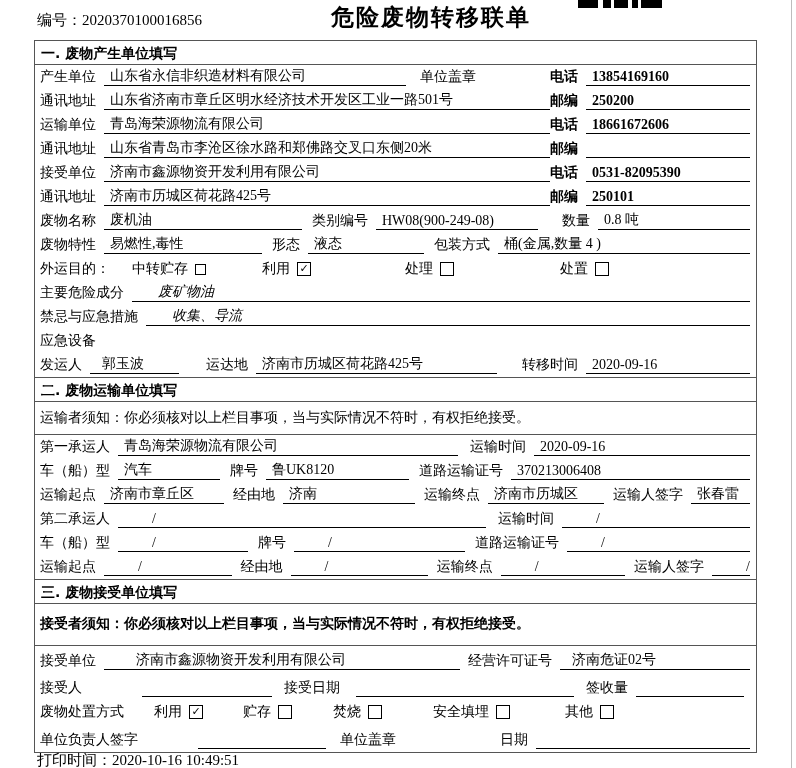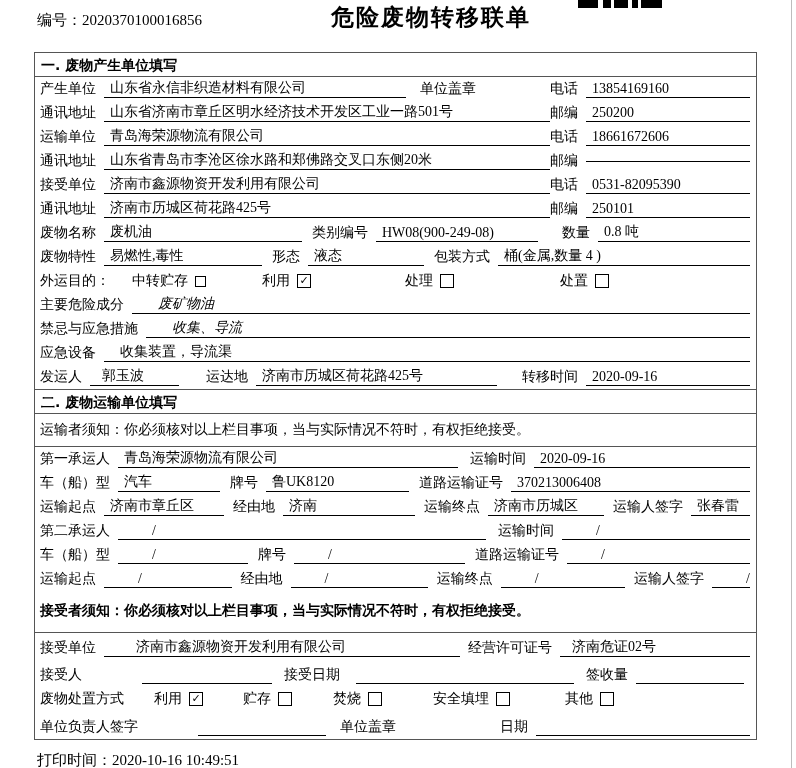--- a/index.html
+++ b/index.html
@@ -9,36 +9,36 @@
   }
   .page-edge{position:absolute;left:791px;top:0;width:1px;height:768px;background:#bdbdbd;}
   
   .doc-no{position:absolute;left:37px;top:11px;font-size:15px;white-space:nowrap;}
   .doc-title{position:absolute;left:331px;top:2px;font-size:23px;font-weight:bold;letter-spacing:2px;
     font-family:"DejaVu Sans","Liberation Sans",sans-serif;white-space:nowrap;}
   .qr{position:absolute;left:578px;top:0;height:8px;display:flex;align-items:flex-start;}
   .qr div{height:8px;background:#000;}
   .qr .g{background:transparent;}
   
-  .tbl{position:absolute;left:34px;top:52px;width:723px;box-sizing:border-box;
+  .tbl{position:absolute;left:34px;top:40px;width:723px;box-sizing:border-box;
     border:1px solid #555;border-top:none;background:#fff;}
   .r{display:flex;align-items:flex-end;height:24px;box-sizing:border-box;
     padding:0 6px 3px 5px;white-space:nowrap;}
   .sec{height:25px;align-items:center;padding:2px 6px 0 6px;font-weight:bold;
     font-family:"DejaVu Sans","Liberation Sans",sans-serif;
     border-top:1px solid #555;border-bottom:1px solid #555;}
   .notice{border-bottom:1px solid #555;align-items:center;padding-top:2px;}
   .n2{height:33px;}
   .n3{height:42px;font-weight:bold;}
   .h27{height:27px;}
   .h22{height:22px;margin-top:6px;}
   .lb{flex-shrink:0;margin-right:8px;}
   .u{border-bottom:1px solid #000;padding:0 4px 0 6px;min-width:0;overflow:hidden;}
   .grow{flex:1;}
-  .rg{margin-left:auto;width:200px;display:flex;align-items:center;flex-shrink:0;}
+  .rg{margin-left:auto;width:200px;display:flex;align-items:flex-end;flex-shrink:0;font-weight:bold;}
   .ind{padding-left:26px;font-style:italic;}
   .sl{padding-left:34px;}
   .opt{display:flex;align-items:center;}
   .cb{display:inline-block;width:12px;height:12px;border:1.5px solid #000;margin-left:7px;
     text-align:center;line-height:12px;font-size:11px;flex-shrink:0;
     font-family:"DejaVu Sans","Liberation Sans",sans-serif;}
   .cb i{font-style:normal;}
   .cb.s{width:9px;height:9px;line-height:9px;border-width:1px;}
   .ftr{position:absolute;left:37px;top:751px;font-size:15px;white-space:nowrap;}
 </style>
@@ -167,21 +167,20 @@
     <span class="u grow ind">废矿物油</span>
   </div>
 
   <div class="r">
     <span class="lb">禁忌与应急措施</span>
     <span class="u grow ind">收集、导流</span>
   </div>
 
   <div class="r">
     <span class="lb">应急设备</span>
-    <span class="u grow" style="padding-left:16px">收集装置，导流渠</span>
   </div>
 
   <div class="r">
     <span class="lb">发运人</span>
     <span class="u" style="width:73px;padding-left:12px">郭玉波</span>
     <span class="lb" style="margin-left:27px">运达地</span>
     <span class="u" style="width:231px">济南市历城区荷花路425号</span>
     <span class="lb" style="margin-left:25px">转移时间</span>
     <span class="u grow">2020-09-16</span>
   </div>
@@ -241,20 +240,23 @@
     <span class="lb">运输起点</span>
     <span class="u sl" style="width:110px">/</span>
     <span class="lb" style="margin-left:9px">经由地</span>
     <span class="u sl" style="width:122px">/</span>
     <span class="lb" style="margin-left:9px">运输终点</span>
     <span class="u sl" style="width:106px">/</span>
     <span class="lb" style="margin-left:9px">运输人签字</span>
     <span class="u grow sl">/</span>
   </div>
 
+  <div class="r sec">
+      <span>三. 废物接受单位填写</span>
+    </div>
 
   <div class="r notice n3">
     <span>接受者须知：你必须核对以上栏目事项，当与实际情况不符时，有权拒绝接受。</span>
   </div>
 
   <div class="r h27">
     <span class="lb">接受单位</span>
     <span class="u" style="width:320px;padding-left:32px">济南市鑫源物资开发利用有限公司</span>
     <span class="lb" style="margin-left:8px">经营许可证号</span>
     <span class="u grow" style="padding-left:12px">济南危证02号</span>

